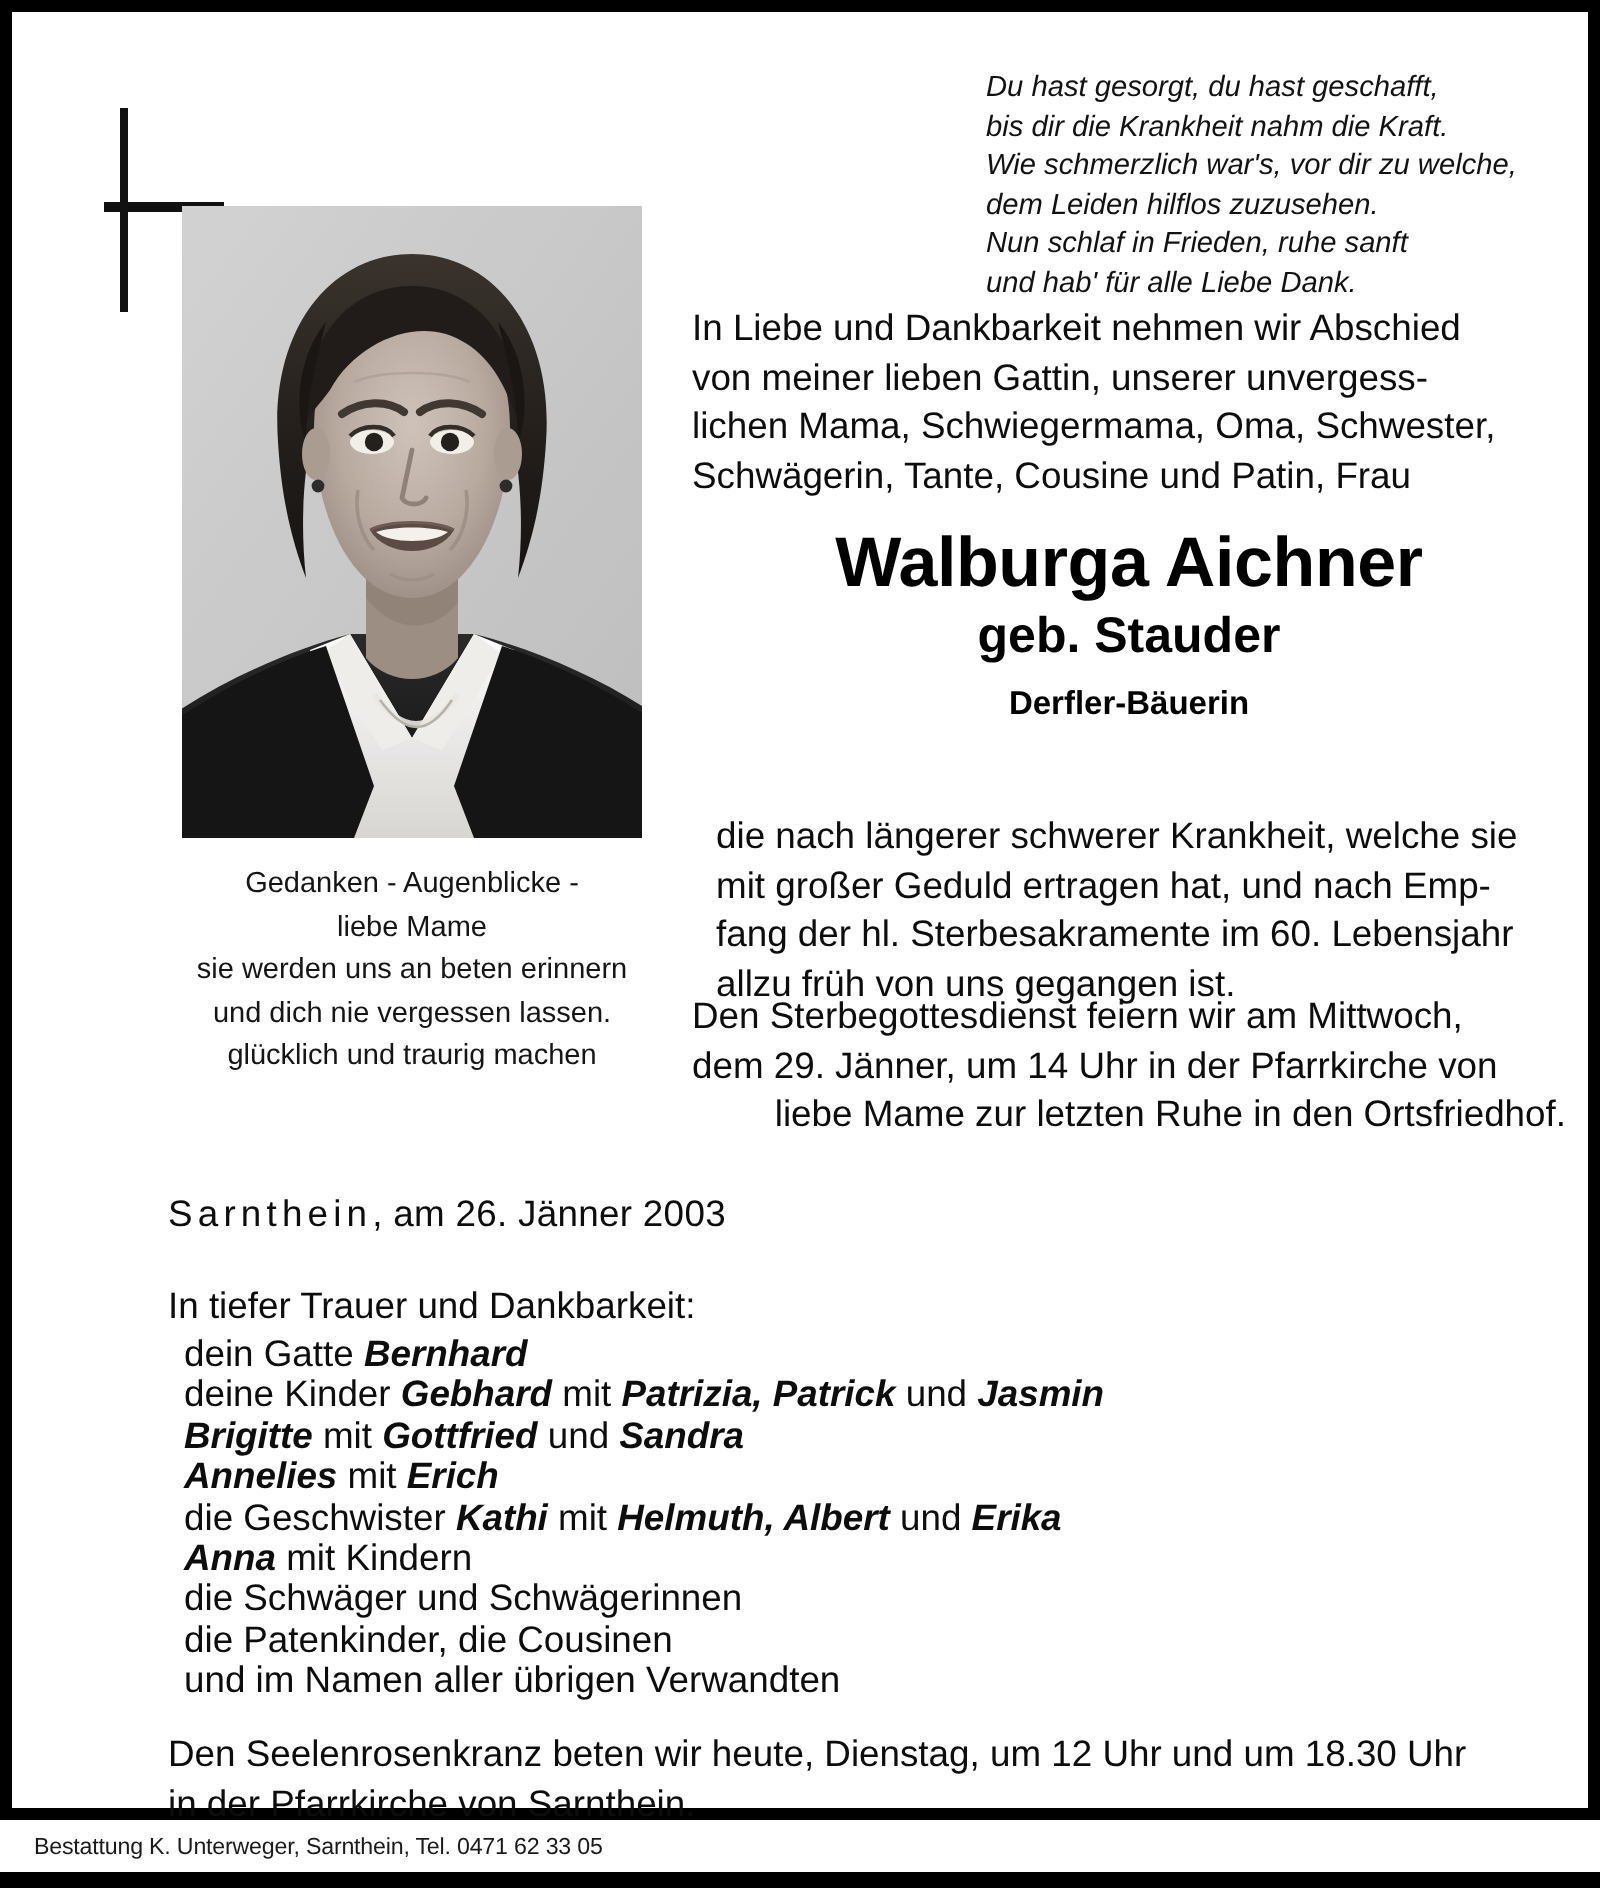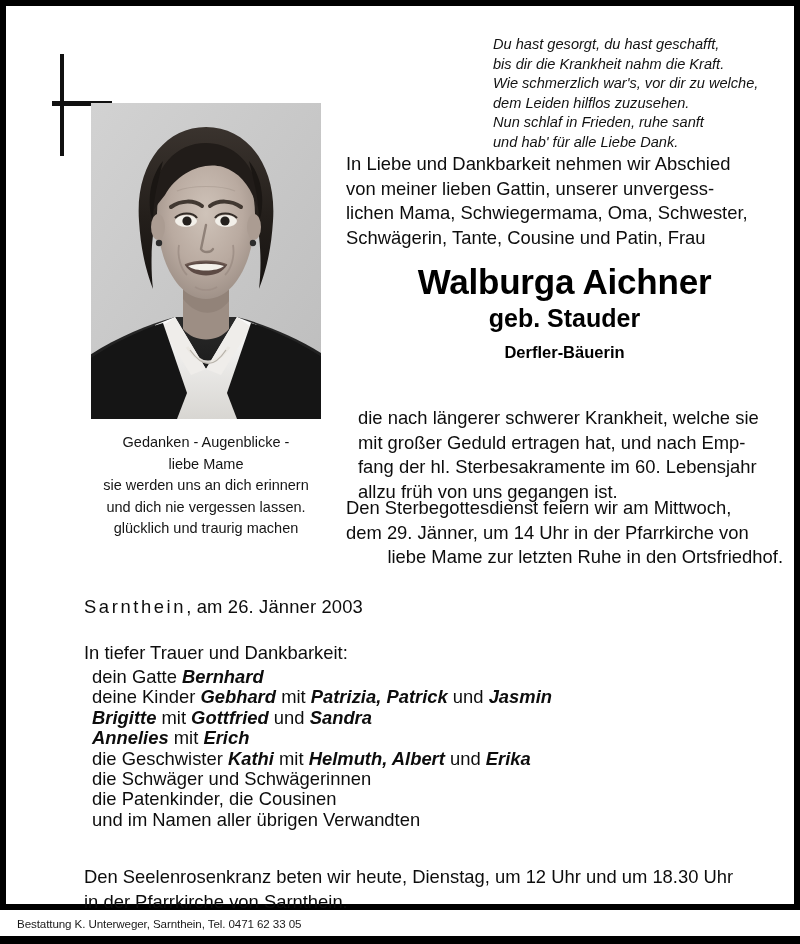--- a/index.html
+++ b/index.html
@@ -276,21 +276,21 @@
         <path d="M 142 142 C 144 154 140 166 134 172" stroke="#9b8c83" stroke-width="1.8" fill="none" opacity="0.8"></path>
         <path d="M 104 184 C 110 188 120 188 126 184" stroke="#9b8c83" stroke-width="1.6" fill="none" opacity="0.7"></path>
 
         <path d="M 86 88 C 100 82 130 82 144 88" stroke="#a2938a" stroke-width="1.2" fill="none" opacity="0.5"></path>
       </svg>
     </div>
 
     <div class="photo-caption">
       <div>Gedanken - Augenblicke -</div>
       <div>liebe Mame</div>
-      <div>sie werden uns an dich erinnern</div>
+      <div>sie werden uns an beten erinnern</div>
       <div>und dich nie vergessen lassen.</div>
       <div>glücklich und traurig machen</div>
     </div>
 
     <div class="poem">
       <div>Du hast gesorgt, du hast geschafft,</div>
       <div>bis dir die Krankheit nahm die Kraft.</div>
       <div>Wie schmerzlich war's, vor dir zu welche,</div>
       <div>dem Leiden hilflos zuzusehen.</div>
       <div>Nun schlaf in Frieden, ruhe sanft</div>
@@ -328,20 +328,21 @@
     </div>
 
     <div class="mourn-head">In tiefer Trauer und Dankbarkeit:</div>
 
     <div class="mourn-list" id="mourn-list">
         <div class="ln"><span>dein Gatte </span><b>Bernhard</b></div>
         <div class="ln"><span>deine Kinder </span><b>Gebhard</b><span> mit </span><b>Patrizia, Patrick</b><span> und </span><b>Jasmin</b></div>
         <div class="ln"><b>Brigitte</b><span> mit </span><b>Gottfried</b><span> und </span><b>Sandra</b></div>
         <div class="ln"><b>Annelies</b><span> mit </span><b>Erich</b></div>
         <div class="ln"><span>die Geschwister </span><b>Kathi</b><span> mit </span><b>Helmuth, Albert</b><span> und </span><b>Erika</b></div>
+        <div class="ln"><b>Anna</b><span> mit Kindern</span></div>
         <div class="ln"><span>die Schwäger und Schwägerinnen</span></div>
         <div class="ln"><span>die Patenkinder, die Cousinen</span></div>
         <div class="ln"><span>und im Namen aller übrigen Verwandten</span></div>
       </div>
 
     <div class="rosary">
       <div>Den Seelenrosenkranz beten wir heute, Dienstag, um 12 Uhr und um 18.30 Uhr</div>
       <div>in der Pfarrkirche von Sarnthein.</div>
     </div>
 

